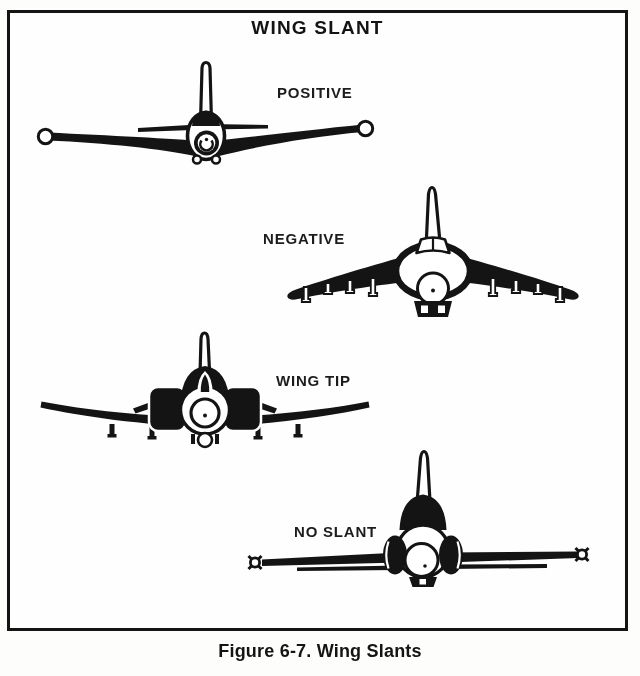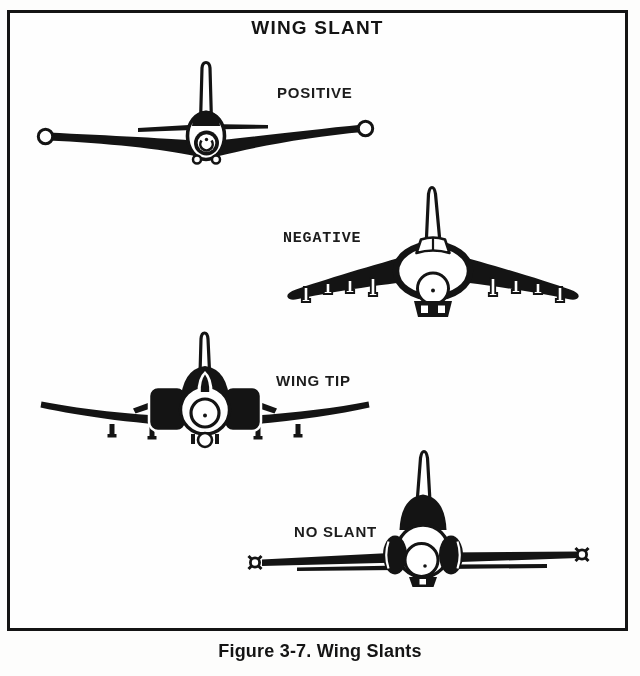--- a/index.html
+++ b/index.html
@@ -14,21 +14,21 @@
   .title{
     position:absolute;left:7px;top:17px;width:621px;text-align:center;
     font-size:19px;font-weight:bold;letter-spacing:1.2px;
   }
   .diagram-svg{position:absolute;left:0;top:0;width:640px;height:676px;}
   .lbl{
     position:absolute;font-size:15px;font-weight:bold;letter-spacing:.8px;
     color:#1c1c1c;white-space:nowrap;
   }
   .lbl-positive{left:277px;top:84px;}
-  .lbl-negative{left:283px;top:230px;font-family:Liberation Mono, monospace;}
+  .lbl-negative{left:263px;top:230px;}
   .lbl-wingtip{left:276px;top:372px;}
   .lbl-noslant{left:270px;top:523px;margin-left:24px;}
   .caption{
     position:absolute;left:0;top:641px;width:640px;text-align:center;
     font-size:18px;font-weight:bold;letter-spacing:.2px;
   }
 </style>
 </head>
 <body>
 
@@ -120,13 +120,13 @@
     <path d="M 409,577 L 437,577 L 433.5,587 L 412.5,587 Z" fill="#141414"></path>
     <rect x="419.5" y="579" width="6.5" height="5.5" fill="#fff"></rect>
   </g>
 </svg>
 
 <div class="lbl lbl-positive">POSITIVE</div>
 <div class="lbl lbl-negative">NEGATIVE</div>
 <div class="lbl lbl-wingtip">WING TIP</div>
 <div class="lbl lbl-noslant">NO SLANT</div>
 
-<div class="caption">Figure 3-7. Wing Slants</div>
+<div class="caption">Figure 6-7. Wing Slants</div>
 
 </body></html>

